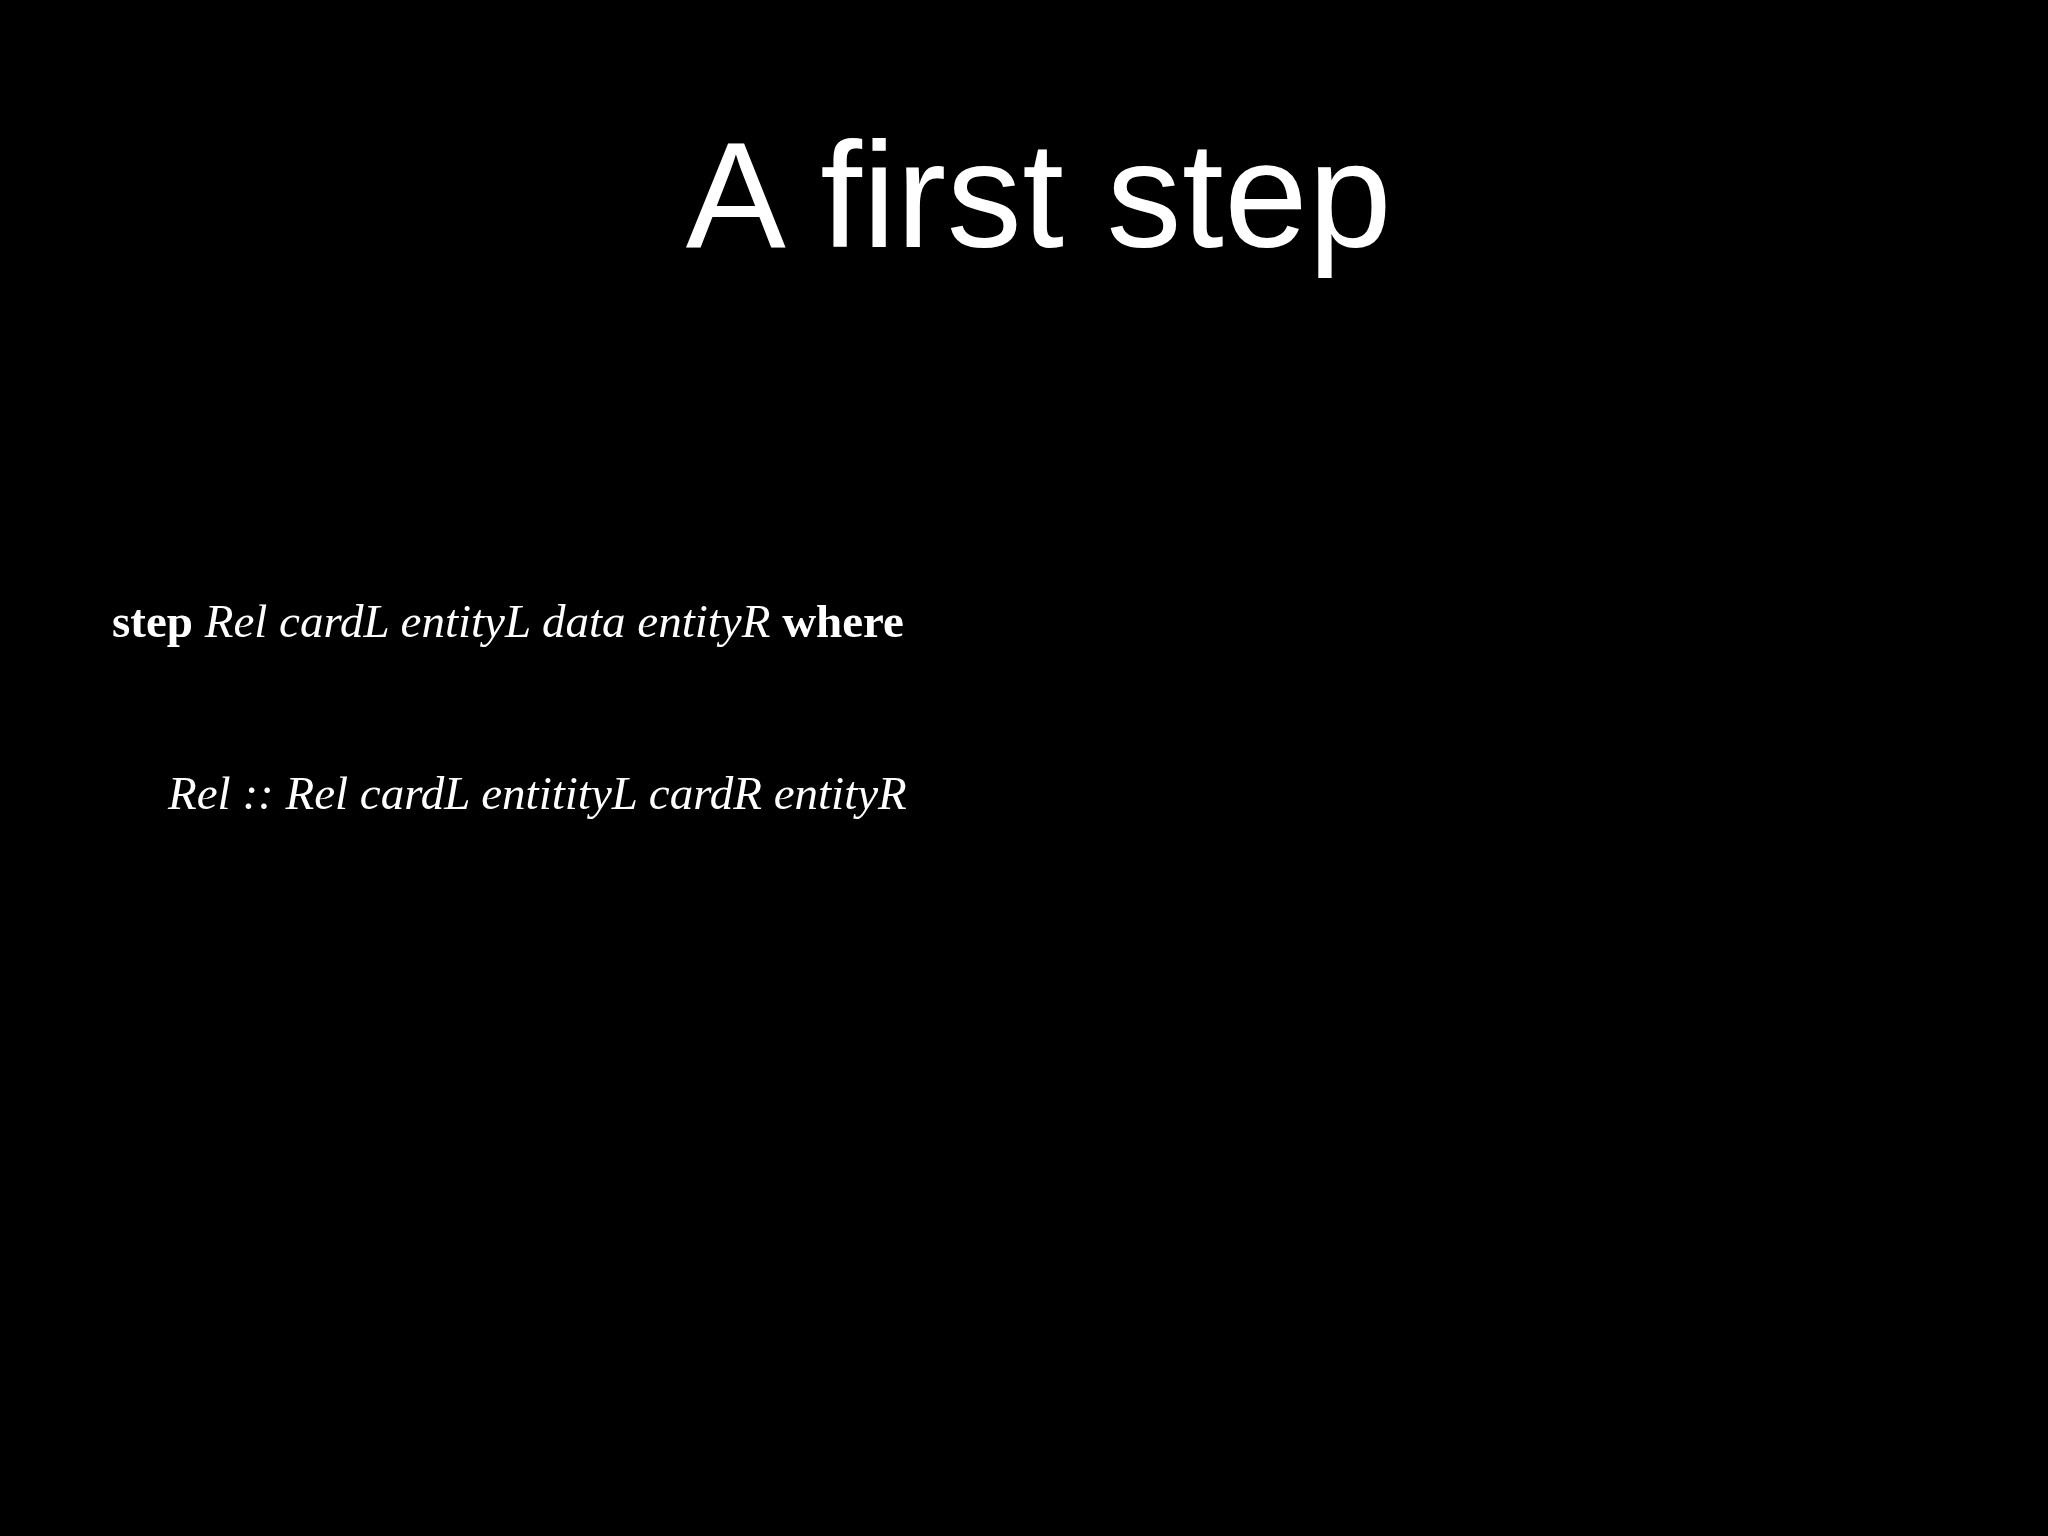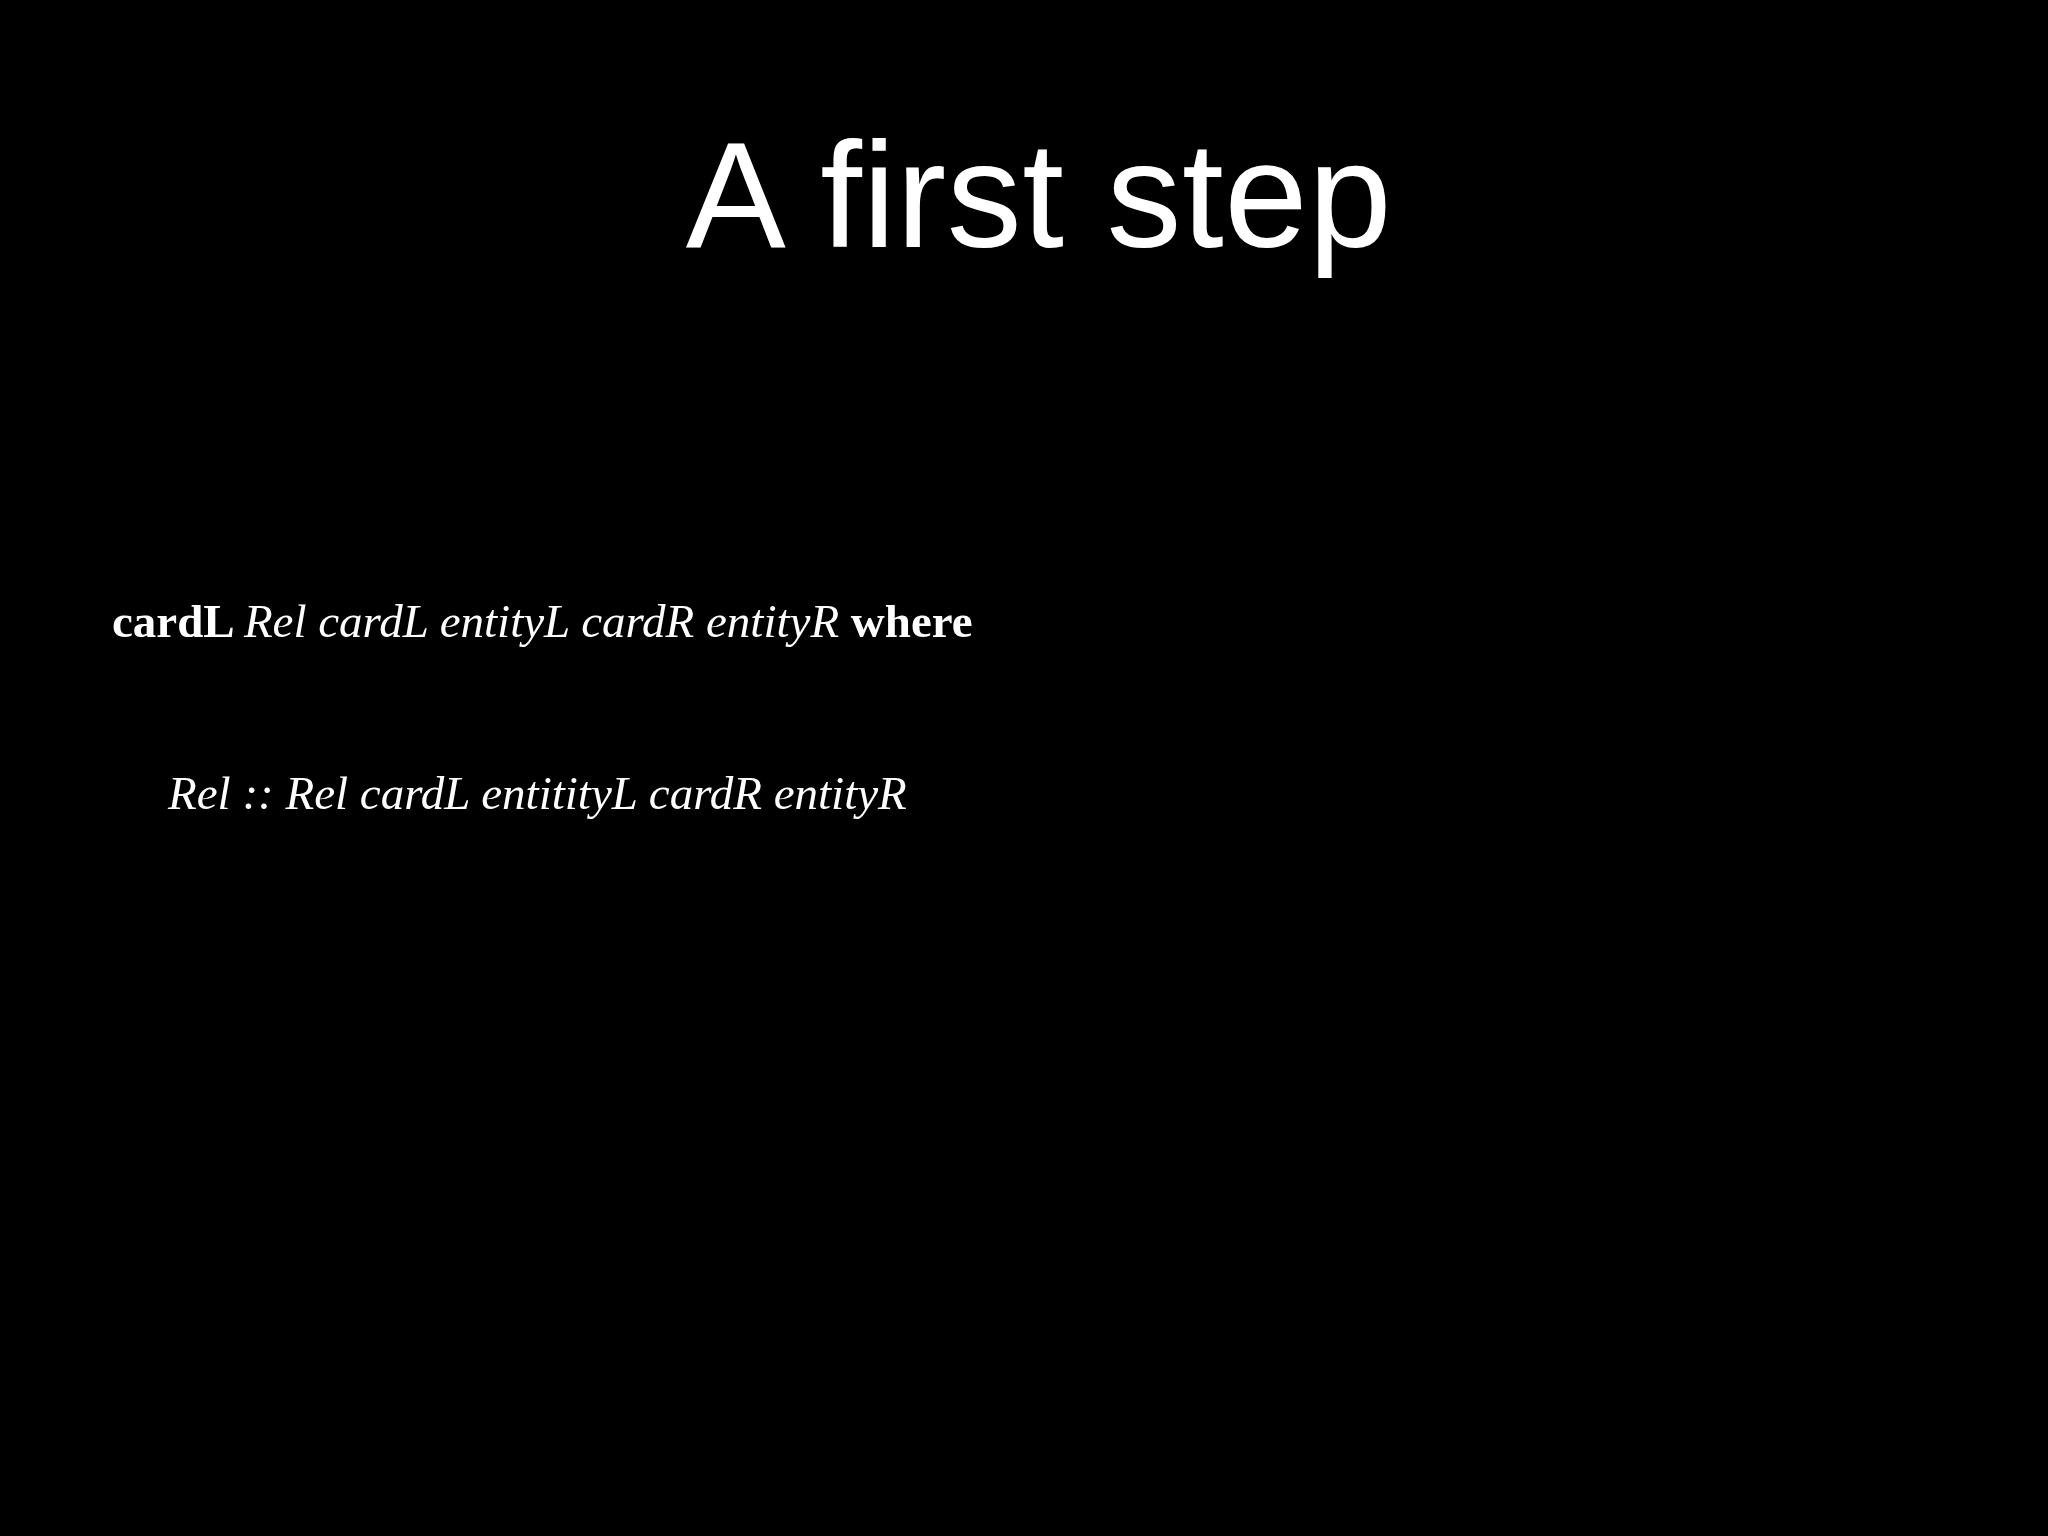--- a/index.html
+++ b/index.html
@@ -104,21 +104,21 @@
 </head>
 <body>
 
 <div id="slide">
 
   <div id="slide-title">A first step</div>
 
   <div id="code-column">
 
     <div class="code-block">
-      <span class="code-line"><span class="kw">cardL </span><span>Rel cardL entityL cardR entityR </span><span class="kw">where</span></span>
+      <span class="code-line"><span class="kw">step </span><span>Rel cardL entityL data entityR </span><span class="kw">where</span></span>
       <span class="code-line indent-1">Rel :: Rel cardL entitityL cardR entityR</span>
     </div>
 
 
   </div>
 
 
 </div>
 
 </body></html>

